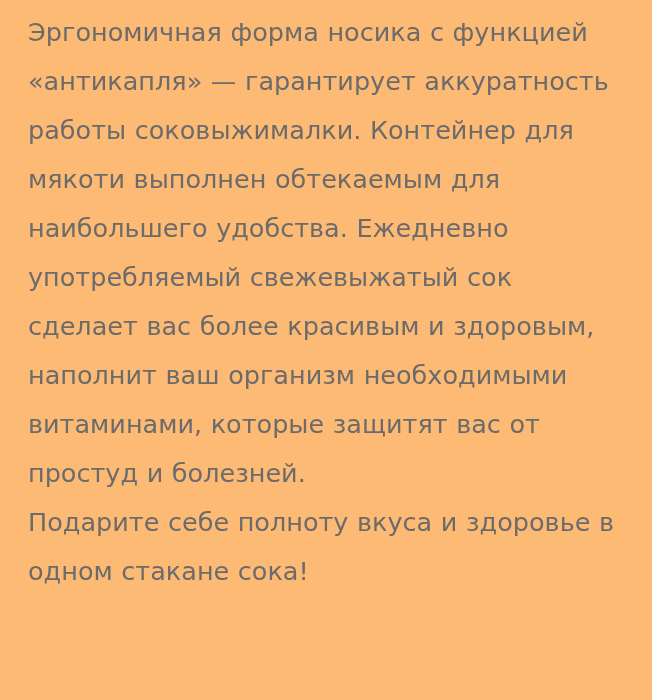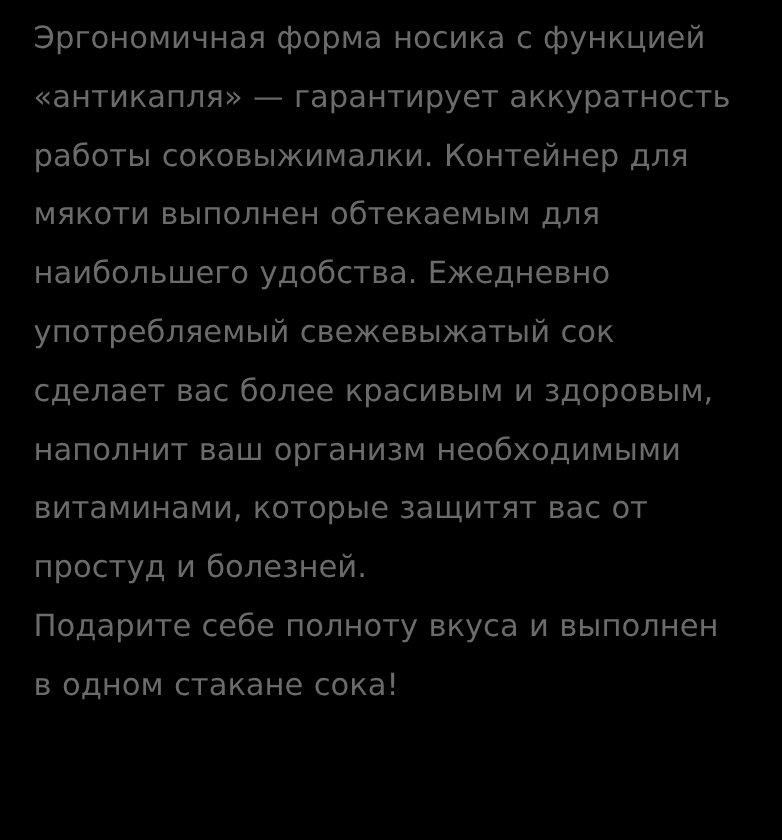--- a/index.html
+++ b/index.html
@@ -9,21 +9,21 @@
   body {
     width: 652px;
     height: 700px;
     background: #ffffff;
     font-family: "DejaVu Sans", sans-serif;
     overflow: hidden;
   }
   .page {
     width: 652px;
     height: 700px;
-    background: #000000;
+    background: #fdba74;
     box-sizing: border-box;
     padding: 8px 30px 0 28px;
   }
   .description-block {
     margin: 0;
   }
   .para {
     margin: 0;
     color: #6b6b6b;
     font-size: 25.5px;
@@ -36,15 +36,15 @@
   .para + .para {
     margin-top: 0px;
   }
 </style>
 </head>
 <body>
 
 <div class="page">
   <div class="description-block">
     <p class="para">Эргономичная форма носика с функцией «антикапля» — гарантирует аккуратность работы соковыжималки. Контейнер для мякоти выполнен обтекаемым для наибольшего удобства. Ежедневно употребляемый свежевыжатый сок сделает вас более красивым и здоровым, наполнит ваш организм необходимыми витаминами, которые защитят вас от простуд и болезней.</p>
-    <p class="para">Подарите себе полноту вкуса и выполнен в одном стакане сока!</p>
+    <p class="para">Подарите себе полноту вкуса и здоровье в одном стакане сока!</p>
   </div>
 </div>
 
 </body></html>

